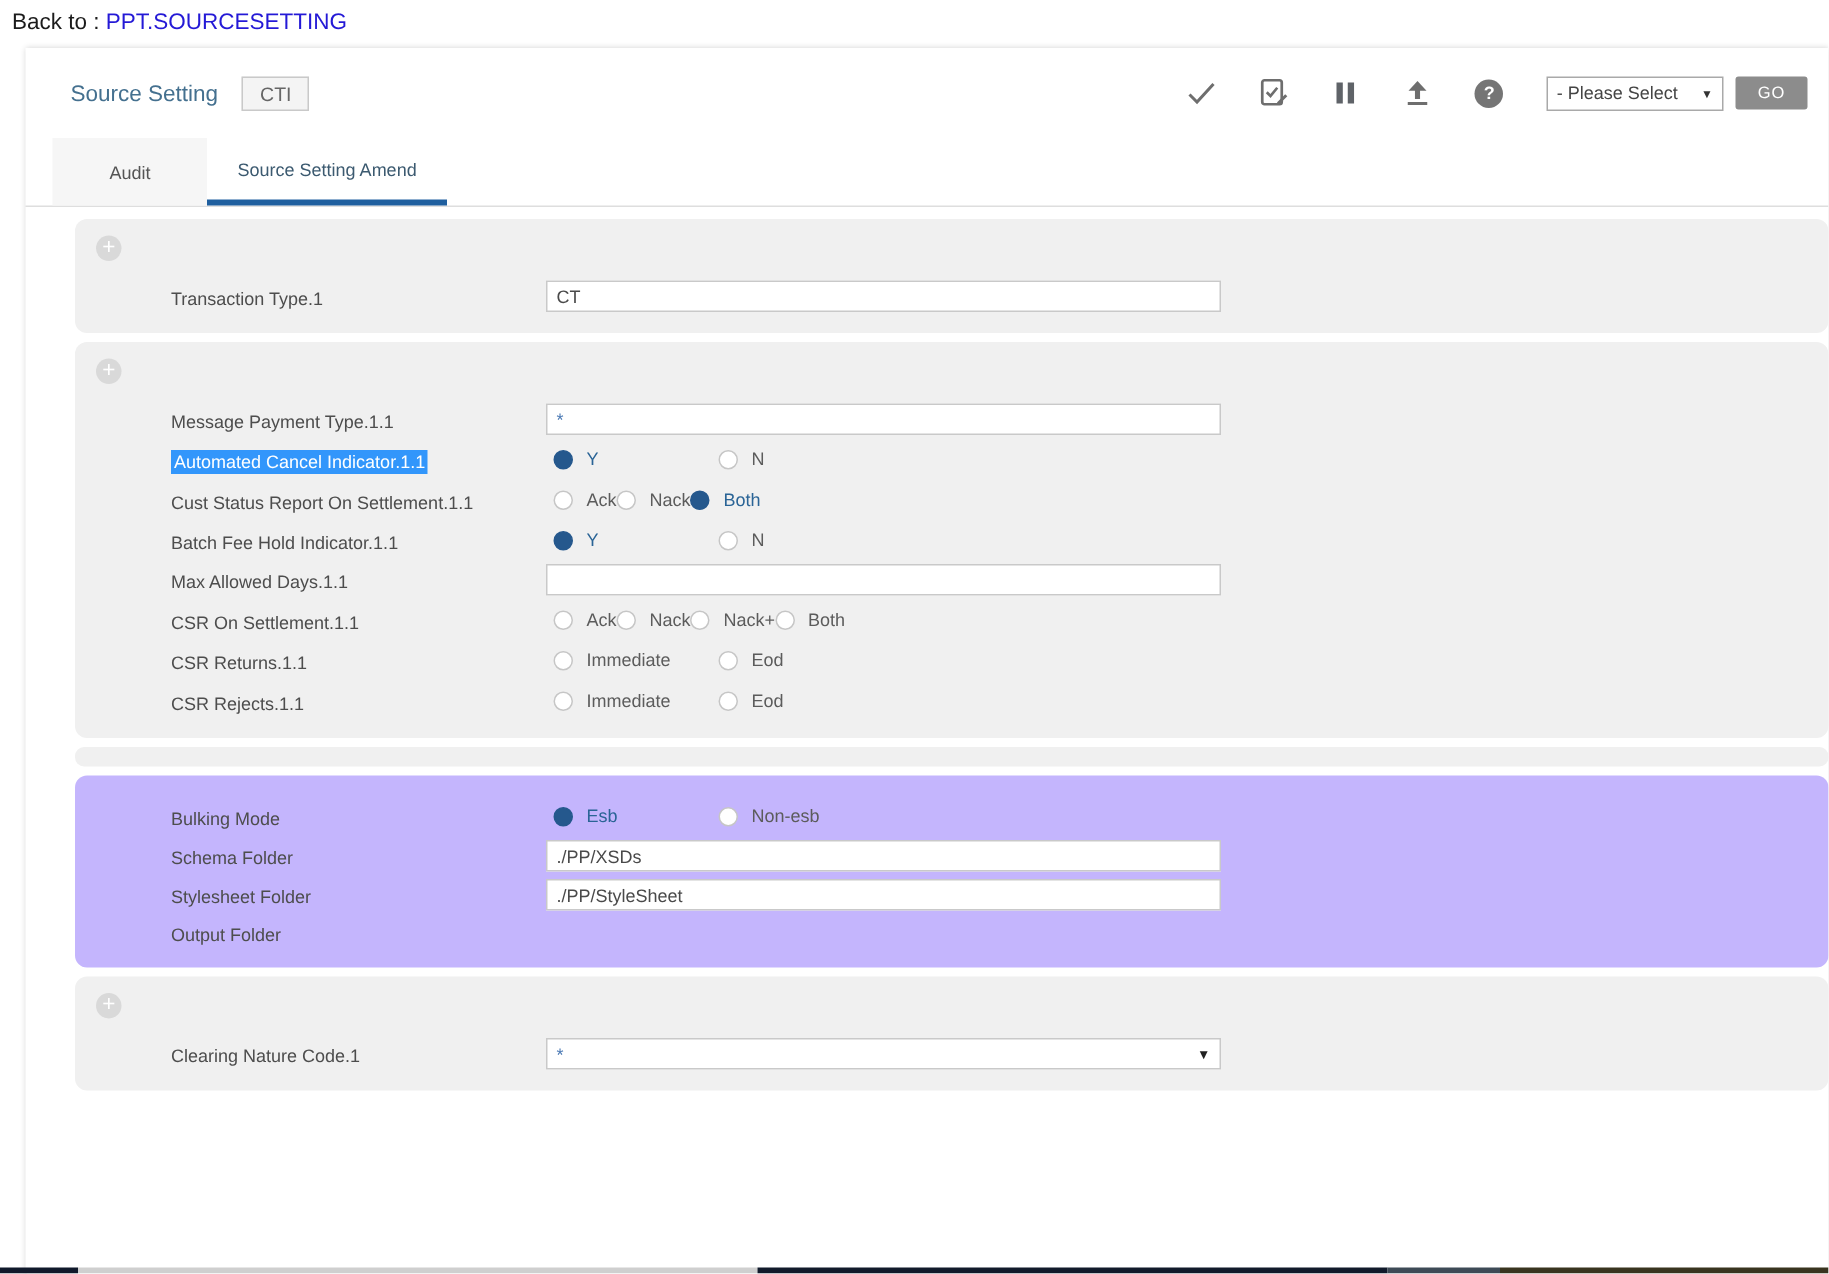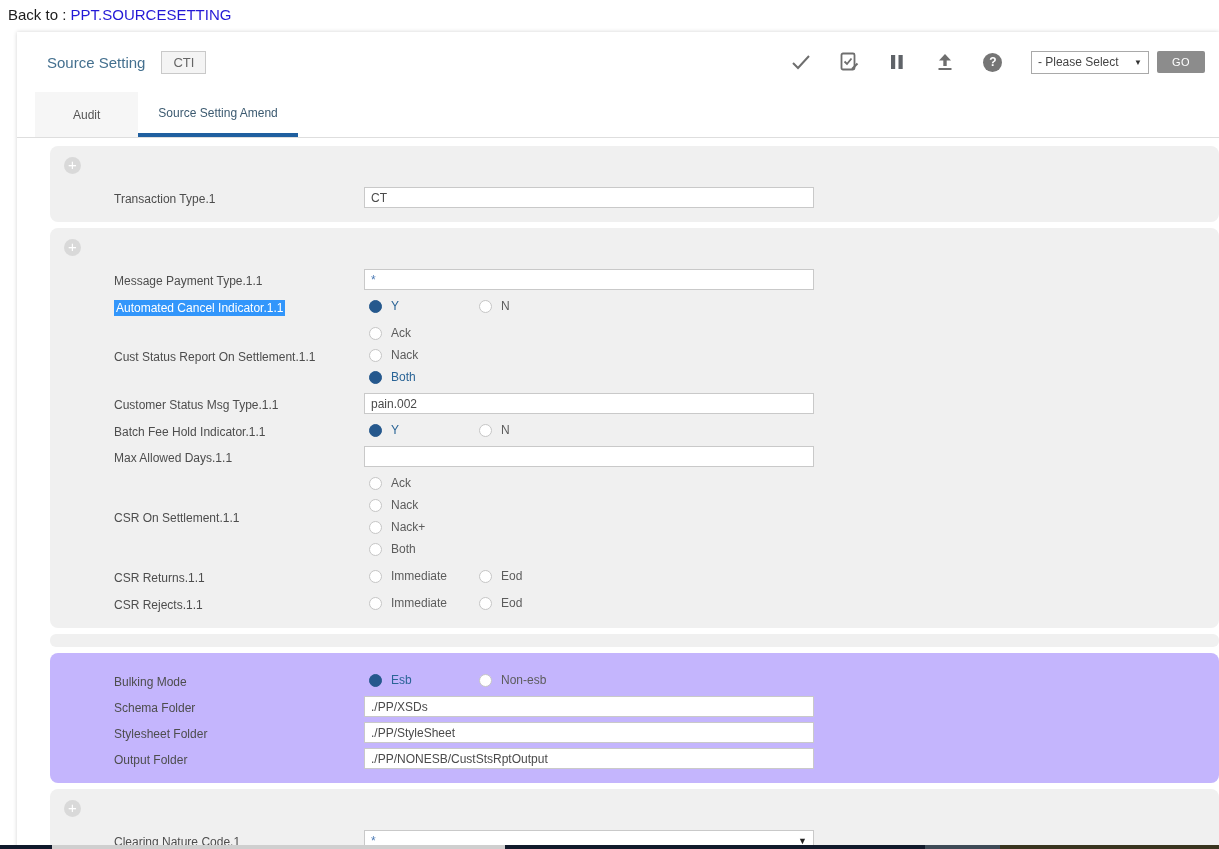--- a/index.html
+++ b/index.html
@@ -48,21 +48,21 @@
   .lbl{width:250px;font-size:12px;color:#4d4d4d;padding-top:4px;line-height:15px}
   .lbl .hl{background:var(--hl);color:#fff;padding:1px 2px}
   .ctrl{flex:1}
   .tinput{width:450px;height:21px;border:1px solid #c9c9c9;background:#fff;font-size:12px;color:#4a4a4a;
     display:flex;align-items:center;padding:0 6px;cursor:text}
   .tinput.star{color:#4d7bb5}
   .tinput.select{cursor:pointer;justify-content:space-between}
   .tinput.select .caret{font-size:9px;color:#222}
   .opts{display:flex;padding-left:5px}
   .opts.inline{flex-direction:row}
-  .opts.stacked{flex-direction:column}
+  .opts.stacked{}
   .opt{display:flex;align-items:center;height:22px;cursor:pointer}
   .opts.inline .opt{width:110px}
   .radio{width:13px;height:13px;border-radius:50%;border:1px solid #c6c6c6;background:#fff;margin-right:9px;flex:0 0 13px}
   .radio.sel{background:var(--radio-sel);border-color:var(--radio-sel)}
   .optlbl{font-size:12px;color:#5c5c5c}
   .optlbl.sel{color:#2a6496}
 
   .bottom-bar{position:absolute;left:0;right:0;bottom:0;height:4px;z-index:20}
 </style>
 </head>
@@ -168,26 +168,20 @@
                 <span class="optlbl">Nack</span>
               </div>
               <div class="opt">
                 <span class="radio sel"></span>
                 <span class="optlbl sel">Both</span>
               </div>
             </div>
           </div>
         </div>
         <div class="row">
-          <div class="lbl">Customer Status Msg Type.1.1</div>
-          <div class="ctrl">
-            <div class="tinput">pain.002</div>
-          </div>
-        </div>
-        <div class="row">
           <div class="lbl">Batch Fee Hold Indicator.1.1</div>
           <div class="ctrl">
             <div class="opts inline">
               <div class="opt">
                 <span class="radio sel"></span>
                 <span class="optlbl sel">Y</span>
               </div>
               <div class="opt">
                 <span class="radio"></span>
                 <span class="optlbl">N</span>
@@ -279,23 +273,20 @@
           </div>
         </div>
         <div class="row">
           <div class="lbl">Stylesheet Folder</div>
           <div class="ctrl">
             <div class="tinput">./PP/StyleSheet</div>
           </div>
         </div>
         <div class="row">
           <div class="lbl">Output Folder</div>
-          <div class="ctrl">
-            <div class="tinput">./PP/NONESB/CustStsRptOutput</div>
-          </div>
         </div>
       </div>
       <div class="section gray">
         <div class="plus">+</div>
         <div class="row">
           <div class="lbl">Clearing Nature Code.1</div>
           <div class="ctrl">
             <div class="tinput select star">
               <span>*</span>
               <span class="caret">▼</span>

